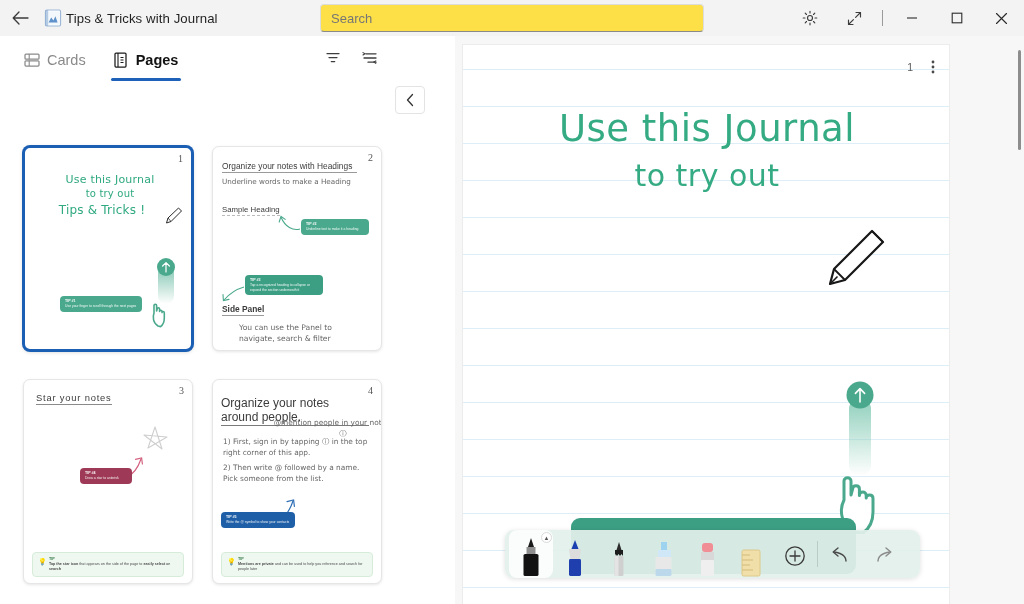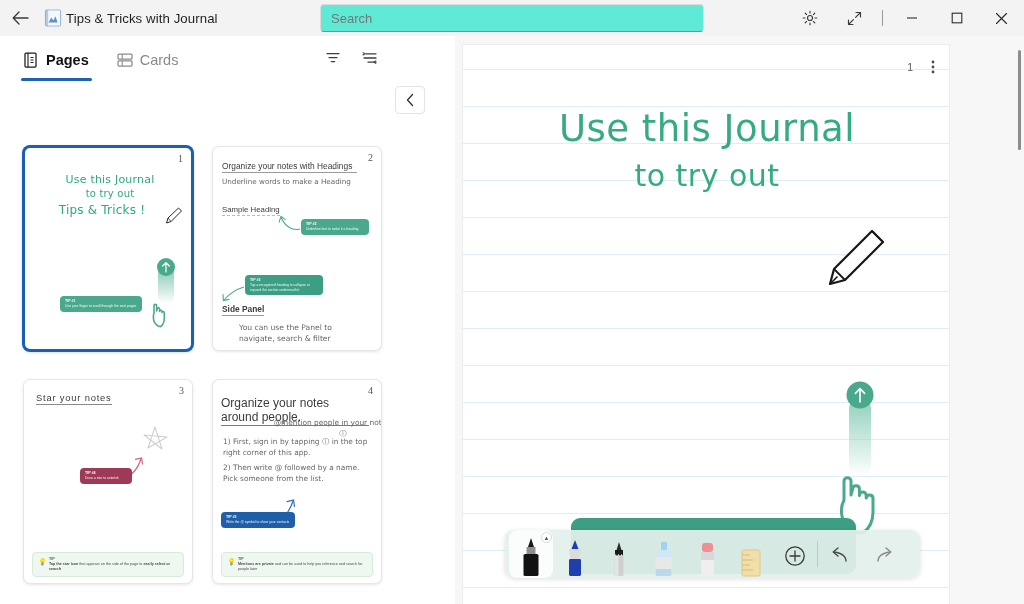--- a/index.html
+++ b/index.html
@@ -23,21 +23,21 @@
     color: #444; font-size: 15px; cursor: pointer;
   }
   .tb-appicon {
     width: 26px; height: 36px; display: flex; align-items: center; justify-content: center;
   }
   .tb-title {
     font-size: 13.2px; color: #1f1f1f; letter-spacing: .1px;
   }
   .tb-search {
     position: absolute; left: 320px; top: 4px; width: 384px; height: 28px;
-    background: #5eead4; border: 1px solid #dcdcdc; border-bottom-color: #8a8a8a;
+    background: #fde047; border: 1px solid #dcdcdc; border-bottom-color: #8a8a8a;
     border-radius: 4px; display: flex; align-items: center; padding: 0 10px;
   }
   .tb-search span { font-size: 13px; color: #767676; }
   .tb-right { position: absolute; right: 0; top: 0; height: 36px; display: flex; align-items: center; }
   .tb-ico {
     width: 44px; height: 36px; display: flex; align-items: center; justify-content: center;
     color: #3c3c3c; cursor: pointer;
   }
   .tb-sep { width: 1px; height: 16px; background: #9a9a9a; margin: 0 6px; }
   .wbtn {
@@ -227,35 +227,35 @@
       <svg width="13" height="13" viewBox="0 0 13 13">
         <path d="M1.5 1.5 L11.5 11.5 M11.5 1.5 L1.5 11.5" stroke="#2b2b2b" stroke-width="1.15" stroke-linecap="round"></path>
       </svg>
     </div>
   </div>
 </div>
 
 <div class="sidebar">
 
   <div class="side-tabs">
+    <div class="tab">
+      <svg width="16" height="16" viewBox="0 0 16 16">
+        <rect x="1" y="2" width="14" height="5.2" rx="1" fill="none" stroke="#8a8a8a" stroke-width="1.25"></rect>
+        <rect x="1" y="8.8" width="14" height="5.2" rx="1" fill="none" stroke="#8a8a8a" stroke-width="1.25"></rect>
+        <path d="M5.2 2 v5.2 M5.2 8.8 v5.2" stroke="#8a8a8a" stroke-width="1.1"></path>
+      </svg>
+      <span class="tlabel">Cards</span>
+    </div>
     <div class="tab active">
       <svg width="15" height="16" viewBox="0 0 15 16">
         <rect x="1" y="1" width="11" height="14" rx="1" fill="none" stroke="#1b1b1b" stroke-width="1.25"></rect>
         <path d="M4 1 v14" stroke="#1b1b1b" stroke-width="1.1"></path>
         <path d="M6.5 5.5h3M6.5 8h3M6.5 10.5h3" stroke="#1b1b1b" stroke-width="1"></path>
       </svg>
       <span class="tlabel">Pages</span>
-    </div>
-    <div class="tab">
-      <svg width="16" height="16" viewBox="0 0 16 16">
-        <rect x="1" y="2" width="14" height="5.2" rx="1" fill="none" stroke="#8a8a8a" stroke-width="1.25"></rect>
-        <rect x="1" y="8.8" width="14" height="5.2" rx="1" fill="none" stroke="#8a8a8a" stroke-width="1.25"></rect>
-        <path d="M5.2 2 v5.2 M5.2 8.8 v5.2" stroke="#8a8a8a" stroke-width="1.1"></path>
-      </svg>
-      <span class="tlabel">Cards</span>
     </div>
   </div>
 
   <div class="side-actions">
     <div class="sa-btn">
       <svg width="16" height="14" viewBox="0 0 16 14">
         <path d="M2 2.6h12M4 6.6h8M6.3 10.6h3.4" stroke="#3d3d3d" stroke-width="1.3" stroke-linecap="round"></path>
       </svg>
     </div>
     <div class="sa-btn">

